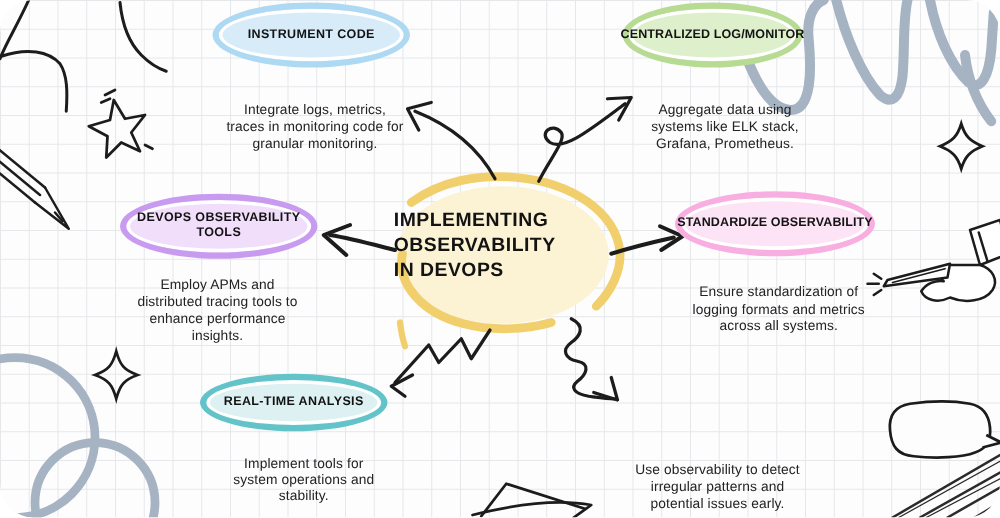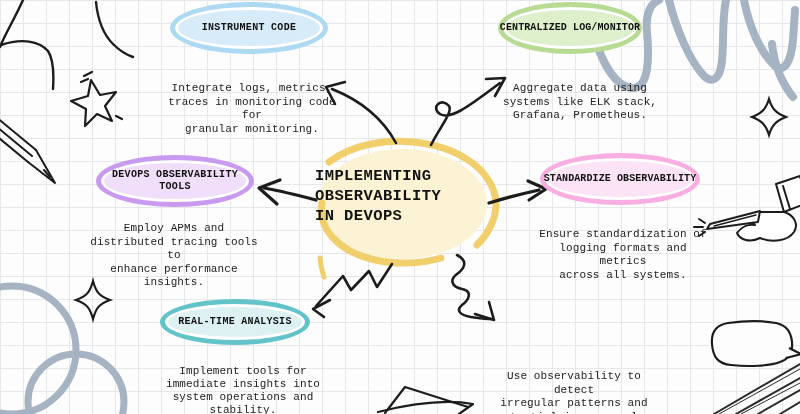--- a/index.html
+++ b/index.html
@@ -3,21 +3,22 @@
 <meta charset="utf-8">
 <style>
   html,body{margin:0;padding:0;}
   #canvas{
     position:relative;width:800px;height:414px;overflow:hidden;
     background-color:#fdfdfe;
     background-image:
       linear-gradient(to right,#e5e7ea 1px,transparent 1px),
       linear-gradient(to bottom,#e5e7ea 1px,transparent 1px);
     background-size:23px 23px;
-    font-family:Liberation Mono, monospace;
+    font-family:Liberation Sans, sans-serif;
+    border-radius:27px;
   }
   svg.decor{position:absolute;left:0;top:0;z-index:1;}
   .node{
     position:absolute;z-index:3;border-radius:50%;
     display:flex;align-items:center;justify-content:center;
     box-shadow:inset 0 0 0 3px #ffffff;
     box-sizing:border-box;text-align:center;
   }
   .node-label{font-weight:bold;color:#131313;letter-spacing:.3px;line-height:1.18;}
   .node-label .ll{display:block;}
@@ -203,21 +204,20 @@
     <span class="dl">enhance performance</span>
     <span class="dl">insights.</span>
   </div>
   <div class="desc d5">
     <span class="dl">Ensure standardization of</span>
     <span class="dl">logging formats and metrics</span>
     <span class="dl">across all systems.</span>
   </div>
   <div class="desc d6">
     <span class="dl">Implement tools for</span>
-    <span class="dl">immediate insights into</span>
     <span class="dl">system operations and</span>
     <span class="dl">stability.</span>
   </div>
   <div class="desc d7">
     <span class="dl">Use observability to detect</span>
     <span class="dl">irregular patterns and</span>
     <span class="dl">potential issues early.</span>
   </div>
 
 </div>

